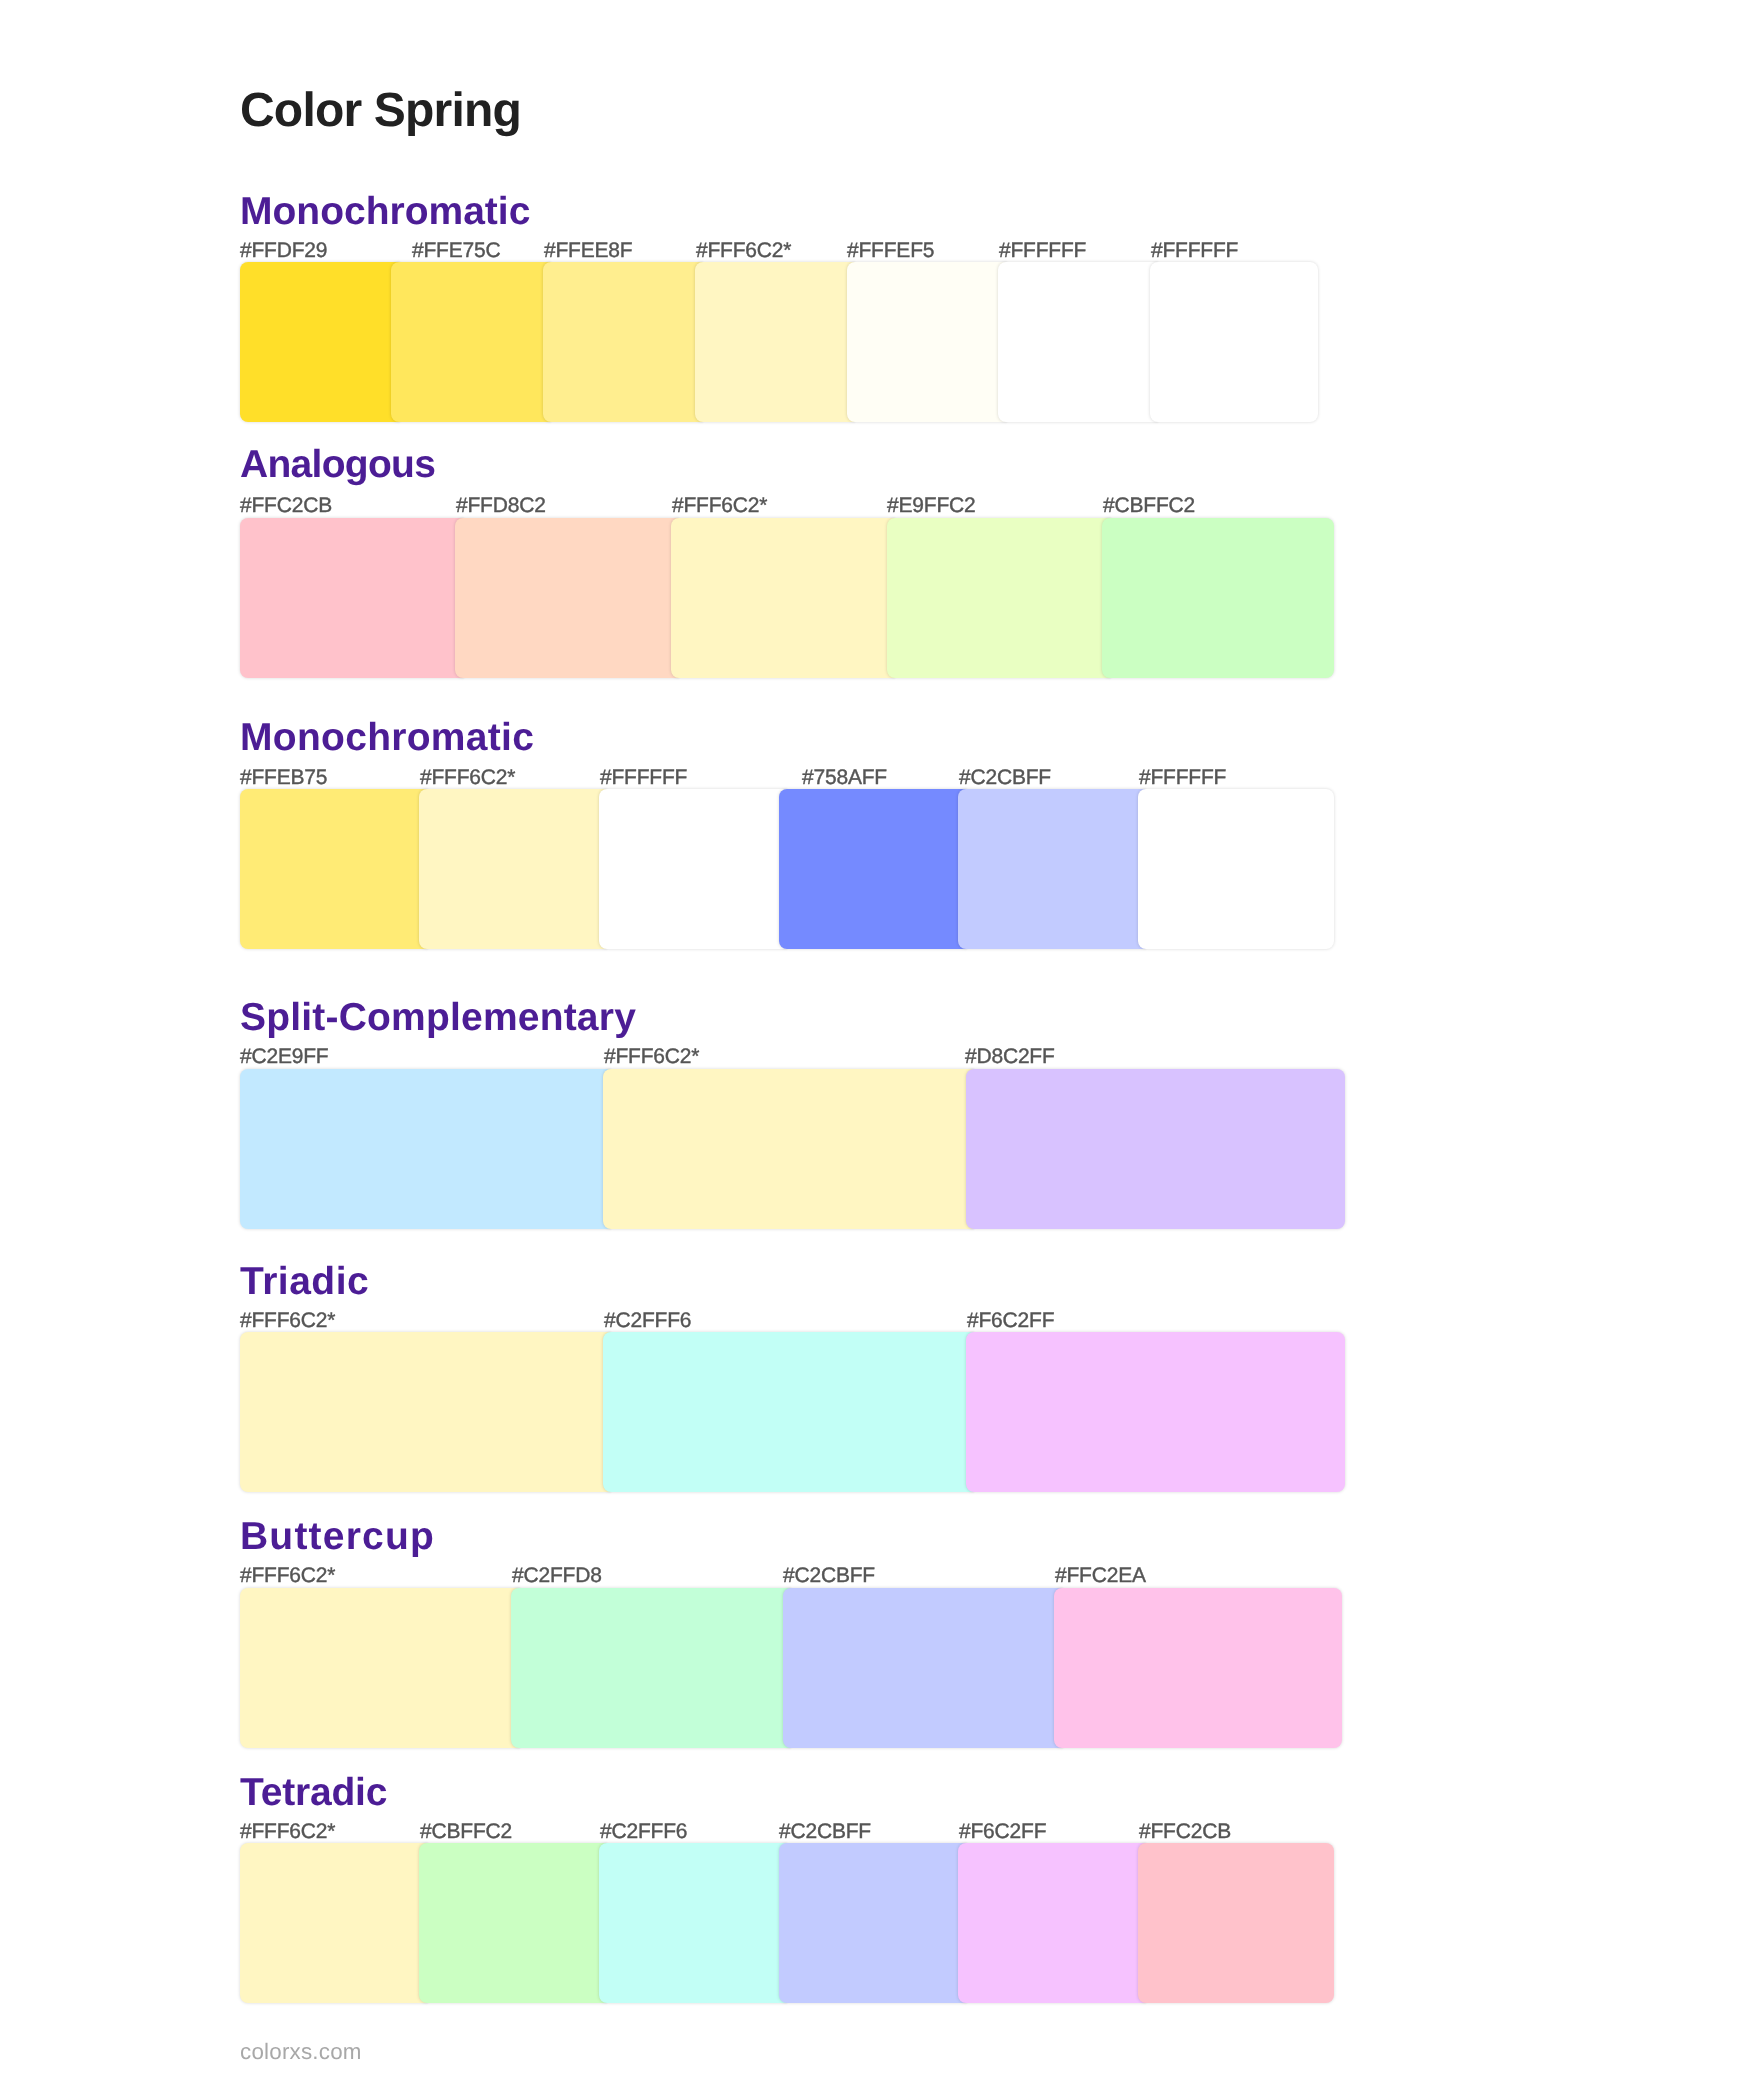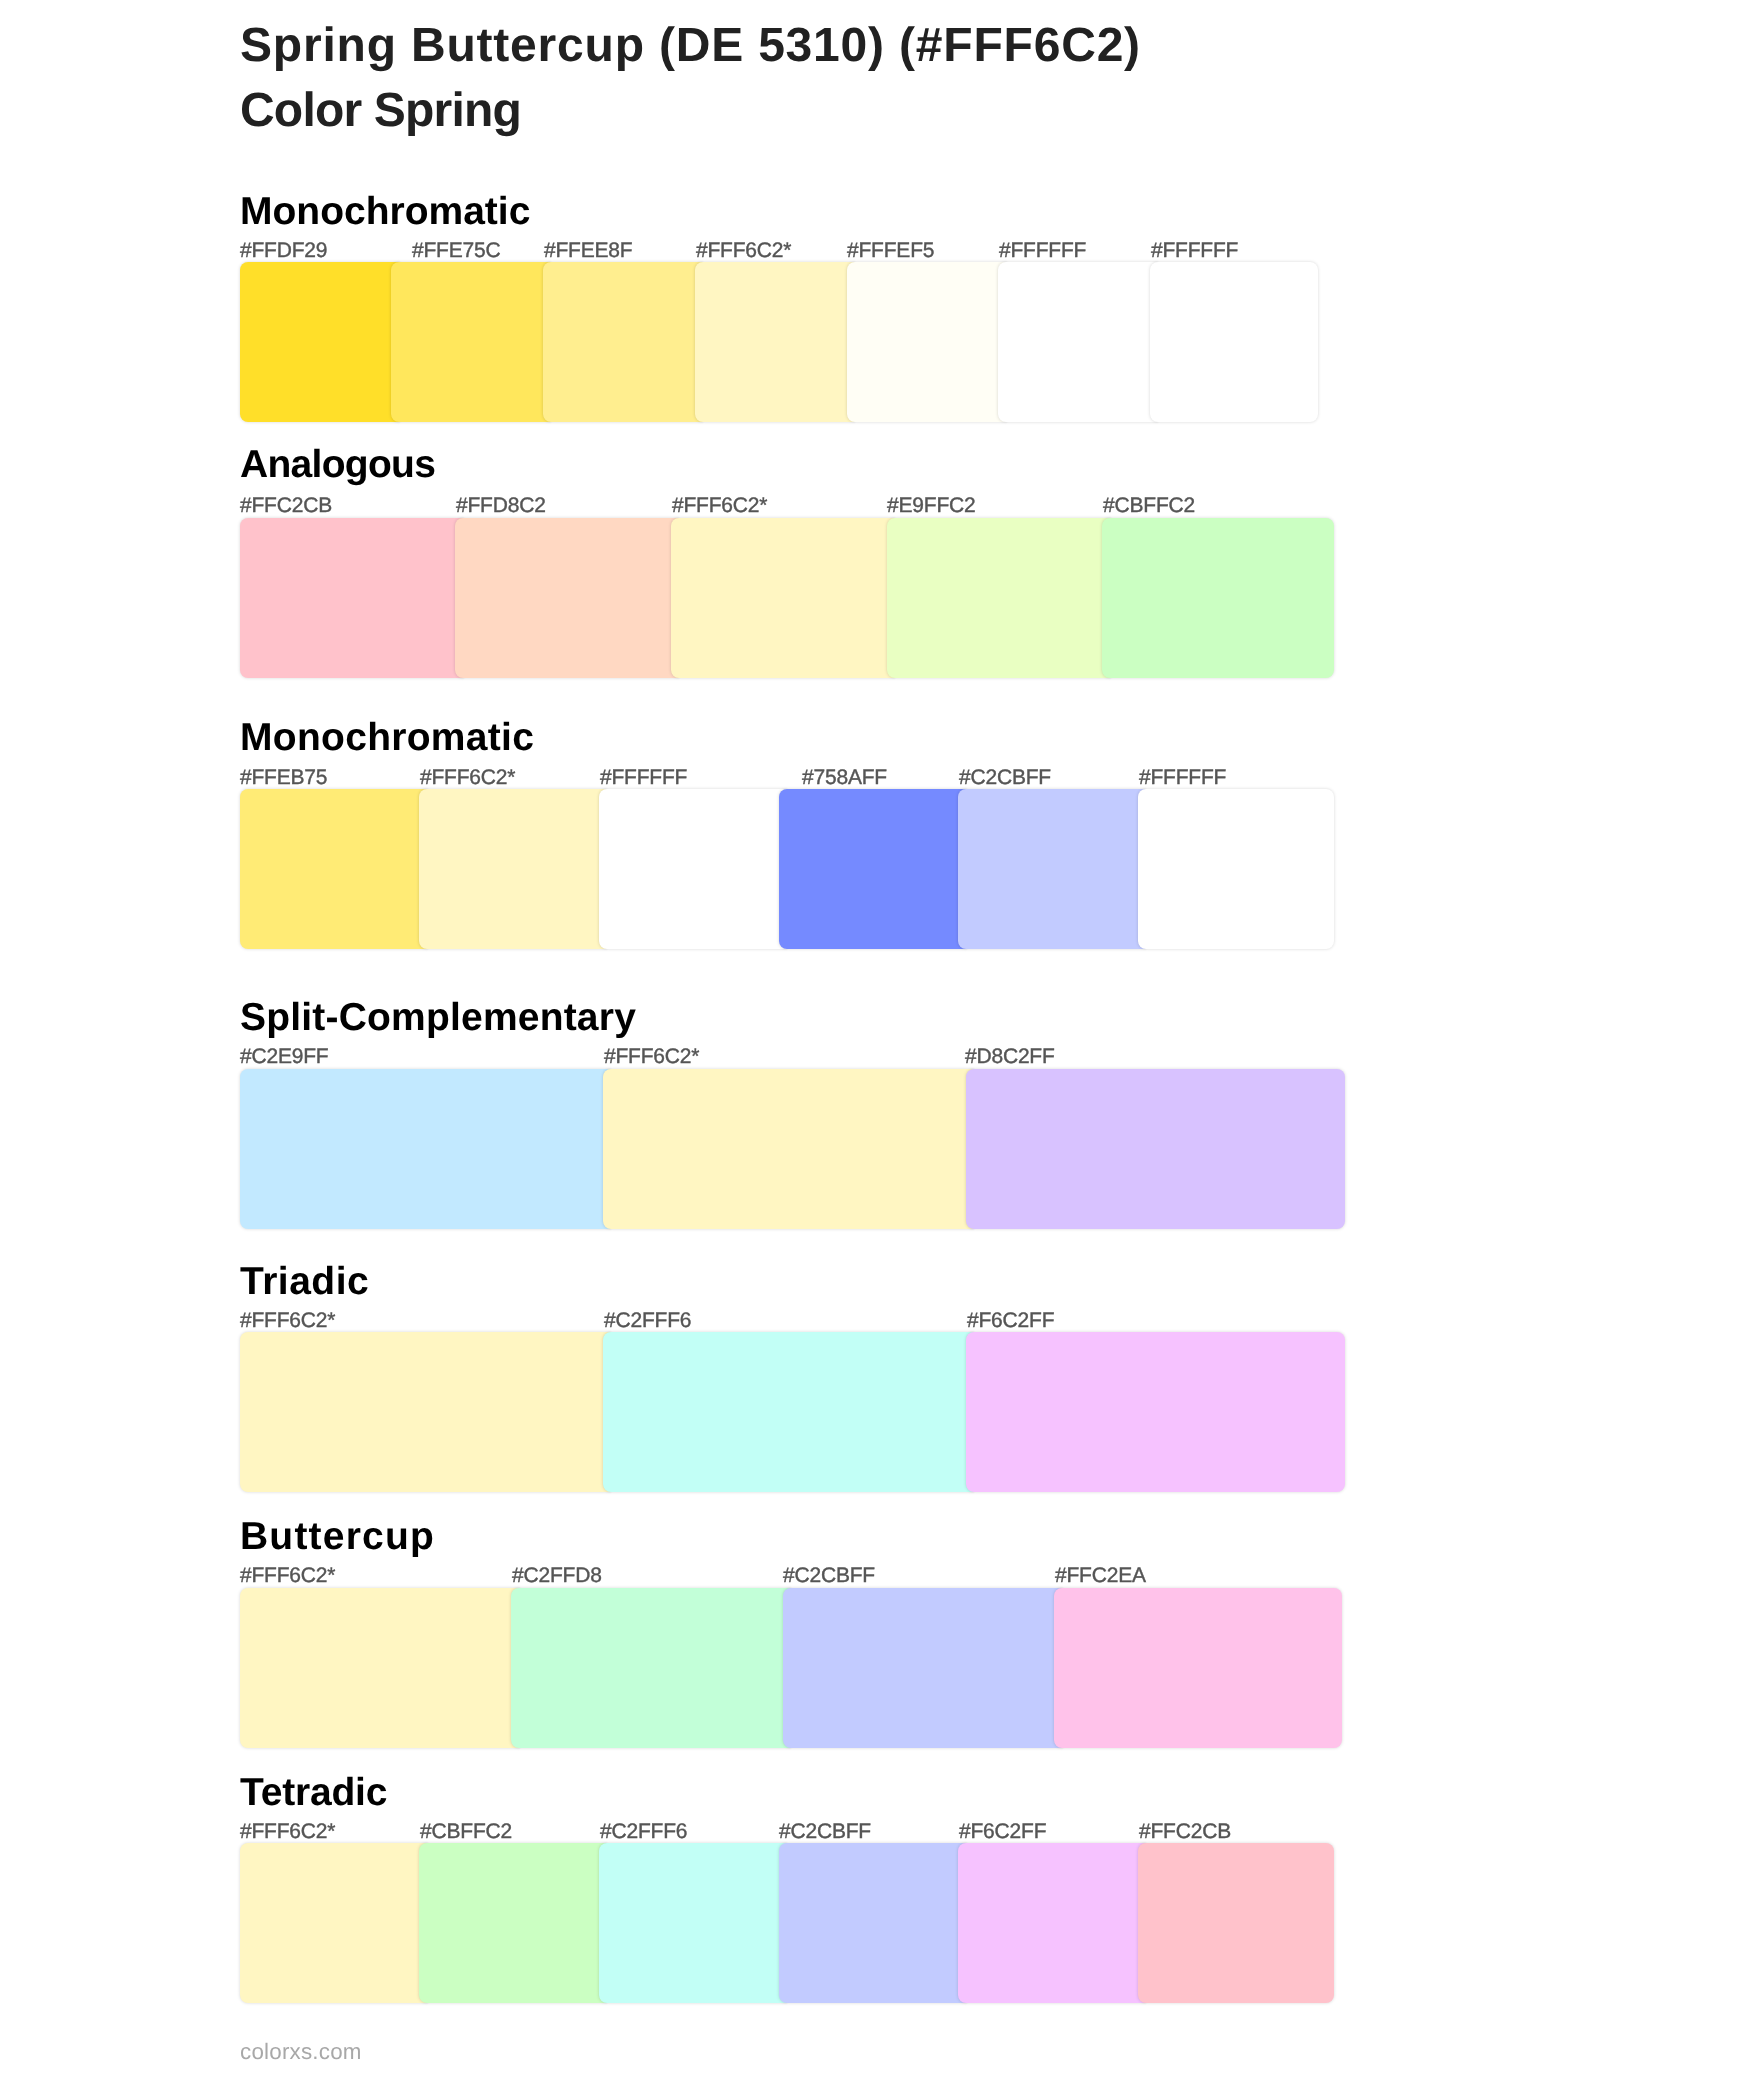--- a/index.html
+++ b/index.html
@@ -26,21 +26,21 @@
     line-height: 48px;
   }
 
   .section { position: absolute; left: 0; top: 0; }
 
   .sec-title {
     position: absolute;
     left: 240px;
     font-size: 39px;
     font-weight: bold;
-    color: #000000;
+    color: #4c1d95;
     white-space: nowrap;
     line-height: 39px;
   }
 
   .sw {
     position: absolute;
     height: 160px;
     border-radius: 8px 0 0 8px;
     box-shadow: 0 0 3.2px rgba(0,0,0,0.17);
   }
@@ -64,21 +64,20 @@
     color: #a8a8a8;
     line-height: 22.4px;
     letter-spacing: 0.2px;
   }
 </style>
 </head>
 <body>
 
 <div id="page">
 
-  <h1 class="title" style="top:22.4px;letter-spacing:0.8px">Spring Buttercup (DE 5310) (#FFF6C2)</h1>
   <h2 class="title" style="top:87px;letter-spacing:-0.8px">Color Spring</h2>
 
   <section class="section">
     <div class="sec-title" style="top:192px;letter-spacing:0px">Monochromatic</div>
     <div class="sw" style="left: 240px; top: 262px; width: 160px; z-index: 10; background: rgb(255, 223, 41);"></div>
     <div class="sw-label" style="left:240px;top:240px">#FFDF29</div>
     <div class="sw" style="left: 391px; top: 262px; width: 160px; z-index: 11; background: rgb(255, 231, 92);"></div>
     <div class="sw-label" style="left:412px;top:240px">#FFE75C</div>
     <div class="sw" style="left: 543px; top: 262px; width: 160px; z-index: 12; background: rgb(255, 238, 143);"></div>
     <div class="sw-label" style="left:544px;top:240px">#FFEE8F</div>

